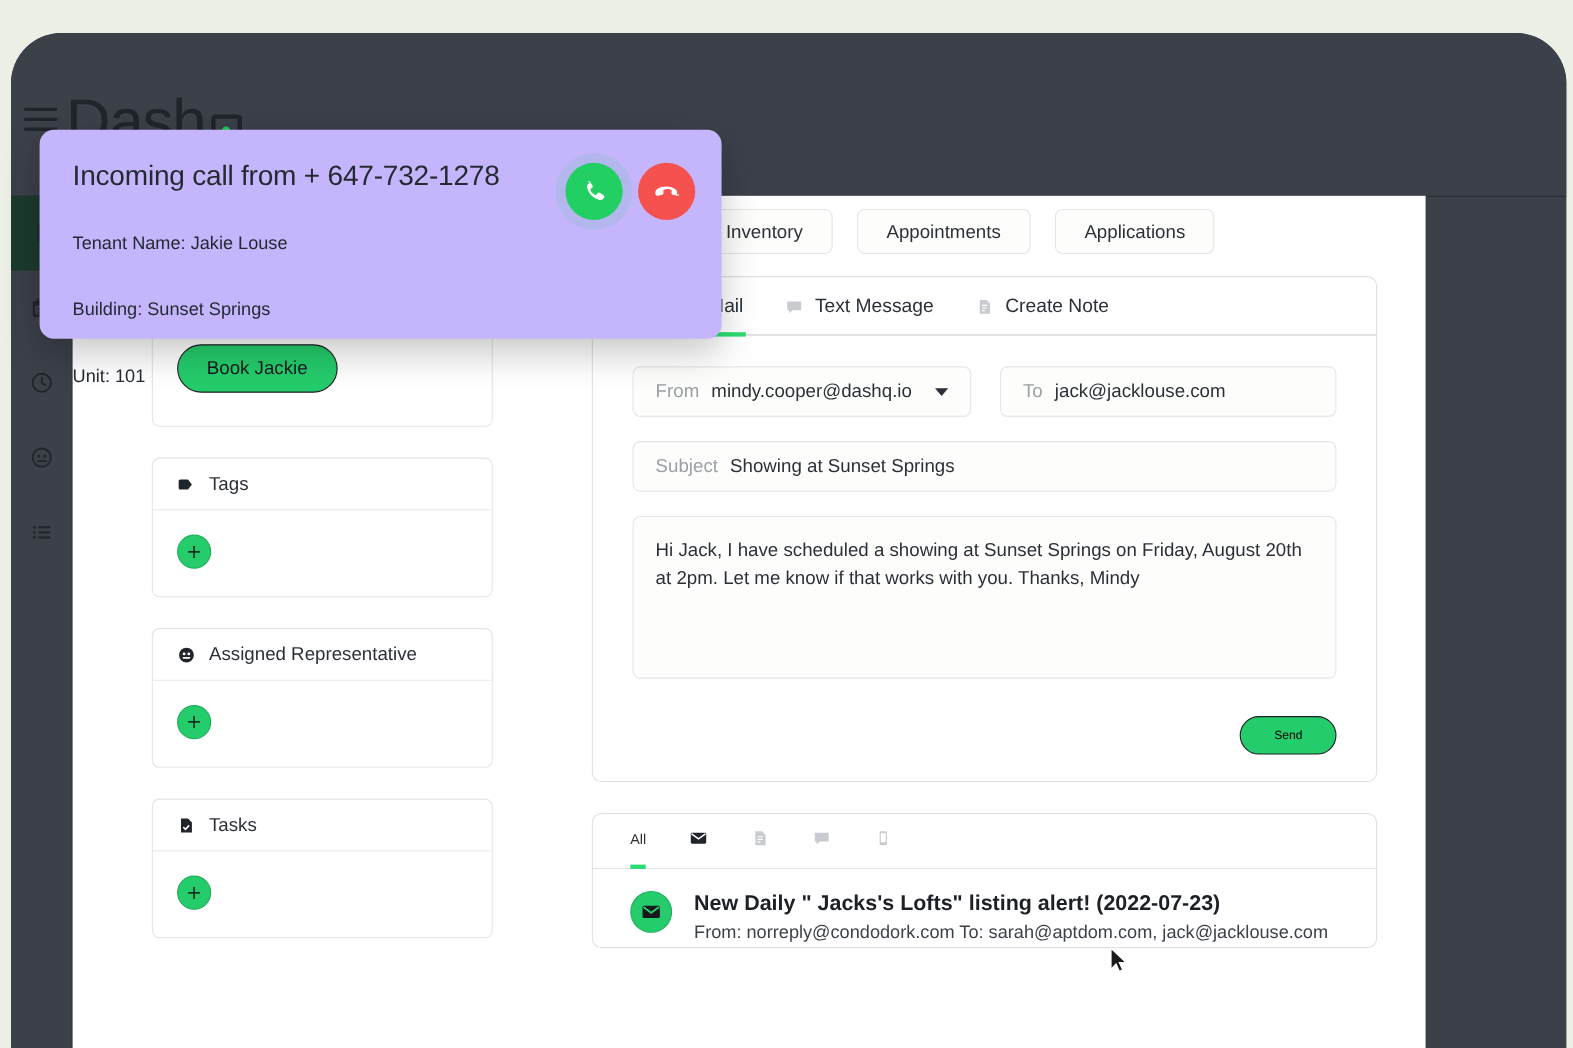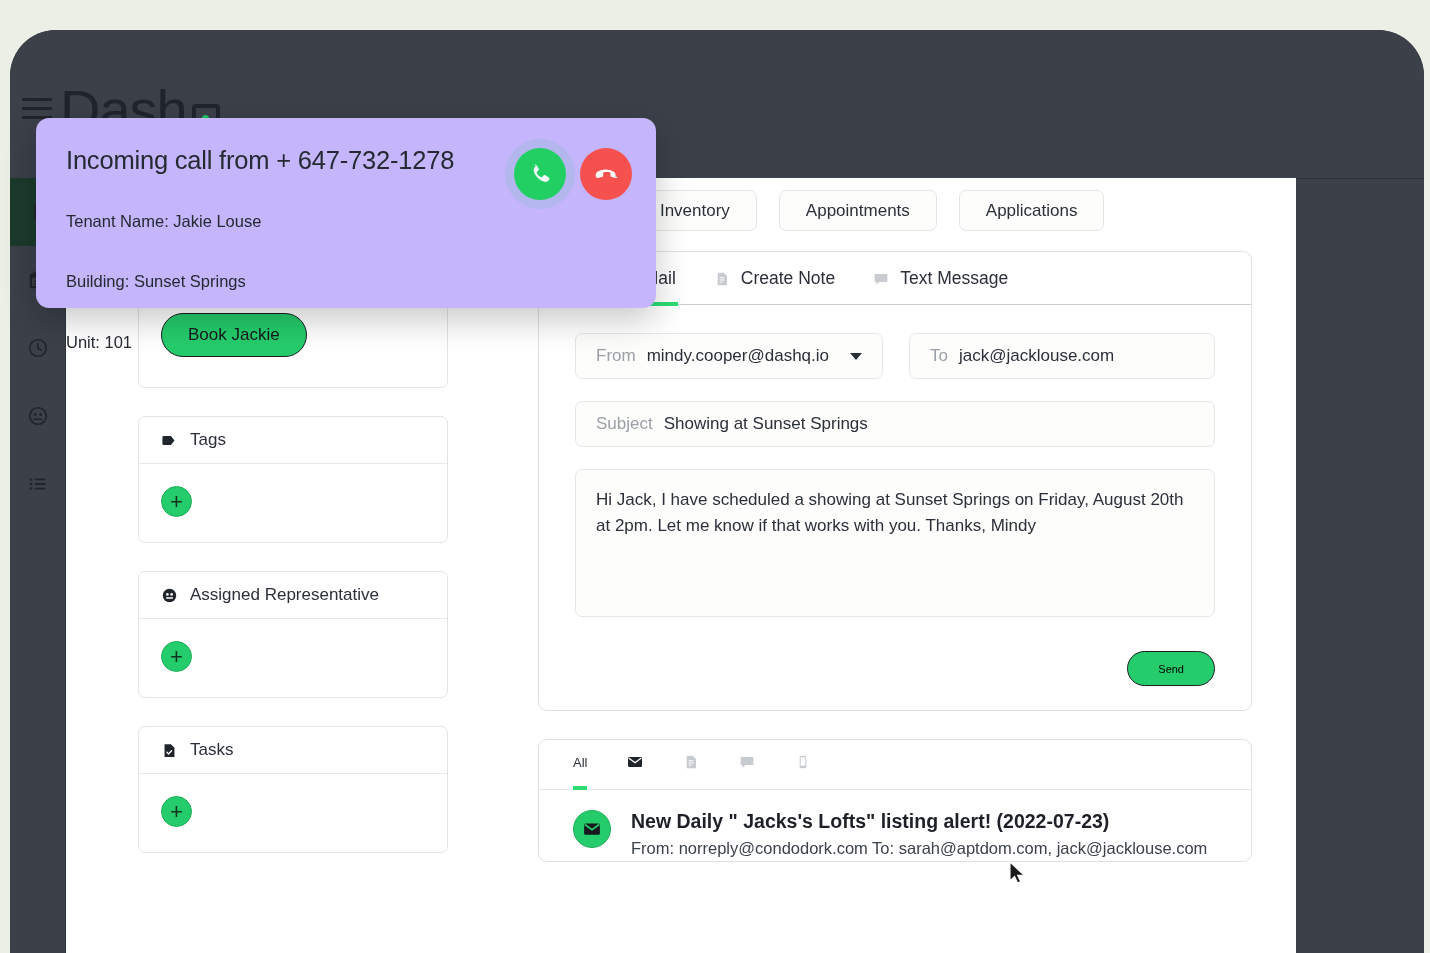--- a/index.html
+++ b/index.html
@@ -385,30 +385,30 @@
         <div id="compose-tabs">
           <div class="ctab active">
             <svg class="ctab-icon" viewBox="0 0 24 24">
               <rect x="1.5" y="4.5" width="21" height="15" rx="2" fill="#20242b"></rect>
               <path d="M2.5 6l9.5 7 9.5-7" stroke="#fff" stroke-width="2" fill="none"></path>
             </svg>
             <span>Send Mail</span>
           </div>
           <div class="ctab">
             <svg class="ctab-icon" viewBox="0 0 24 24">
+              <path d="M2.5 4.5h19v12h-12l-4.5 4v-4h-2.5z" fill="#c8cbcf"></path>
+            </svg>
+            <span>Text Message</span>
+          </div>
+          <div class="ctab">
+            <svg class="ctab-icon" viewBox="0 0 24 24">
               <path d="M5.5 2.5h9l5 5v14h-14z" fill="#c8cbcf"></path>
               <path d="M8.5 10h7M8.5 13.5h7M8.5 17h4" stroke="#fff" stroke-width="1.6"></path>
             </svg>
             <span>Create Note</span>
-          </div>
-          <div class="ctab">
-            <svg class="ctab-icon" viewBox="0 0 24 24">
-              <path d="M2.5 4.5h19v12h-12l-4.5 4v-4h-2.5z" fill="#c8cbcf"></path>
-            </svg>
-            <span>Text Message</span>
           </div>
         </div>
 
         <div id="compose-body">
           <div id="addr-row">
             <div class="field" id="from-field">
               <span class="field-label">From</span>
               <span class="field-value">mindy.cooper@dashq.io</span>
               <span class="caret"></span>
             </div>

